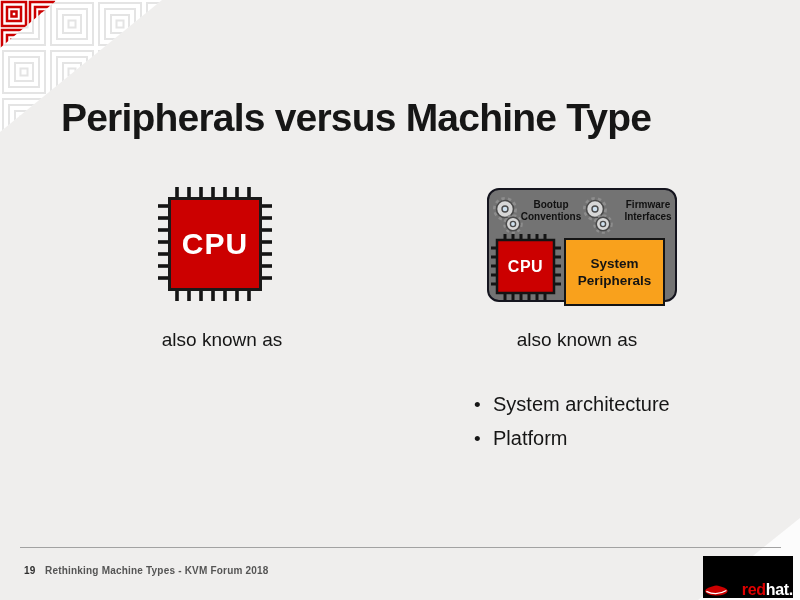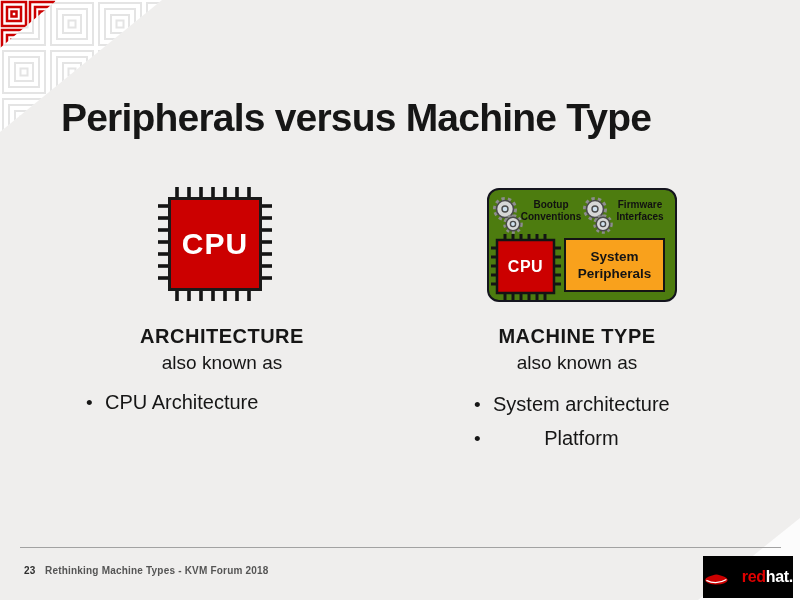--- a/index.html
+++ b/index.html
@@ -32,65 +32,65 @@
   
   .known{width:284px;text-align:center;}
   .known-left{left:80px;top:325px;}
   .known-right{left:435px;top:325px;}
   .known h2{margin:0;font-size:20px;font-weight:700;letter-spacing:.5px;color:#161616;}
   .known p{margin:4px 0 0;font-size:19px;color:#161616;}
 
   
   ul.bullets{list-style:none;margin:0;padding:0;}
   .bullets-left{left:84px;top:392px;}
-  .bullets-right{left:472px;top:394px;text-align:center;}
+  .bullets-right{left:472px;top:394px;}
   ul.bullets li{
     position:relative;padding-left:21px;margin-bottom:13px;
     font-size:20px;line-height:21px;color:#161616;
   }
   ul.bullets li::before{
     content:"\2022";position:absolute;left:2px;top:0;
     font-size:19px;color:#161616;
   }
 
   
   .machine{
     left:487px;top:188px;width:190px;height:114px;box-sizing:border-box;
-    background:#4d7c0f;border:2px solid #14141e;border-radius:12px;
+    background:#737373;border:2px solid #14141e;border-radius:12px;
   }
   .gears1{position:absolute;left:3px;top:6px;}
   .gears2{position:absolute;left:93px;top:6px;}
   .gear-lbl{
     position:absolute;text-align:center;
     font-size:10px;font-weight:700;line-height:12px;color:#111111;
   }
   .lbl-bootup{left:28px;top:9px;width:68px;}
-  .lbl-firmware{left:124px;top:9px;width:54px;}
+  .lbl-firmware{left:132px;top:9px;width:54px;}
   .chip-small{position:absolute;left:2px;top:44px;width:70px;height:66px;}
   .chip-small-label{
     position:absolute;left:6px;top:6px;width:57px;height:53px;
     display:flex;align-items:center;justify-content:center;
     font-size:16px;font-weight:700;color:#ffffff;letter-spacing:.5px;
   }
   .periph{
-    position:absolute;left:75px;top:48px;width:101px;height:54px;box-sizing:border-box;
+    position:absolute;left:75px;top:48px;width:101px;height:68px;box-sizing:border-box;
     background:#f9a11c;border:2px solid #141414;
     display:flex;align-items:center;justify-content:center;text-align:center;
   }
   .periph span{font-size:13.5px;font-weight:700;color:#141414;line-height:1.28;width:80px;display:block;}
 
   
   .footer-line{left:20px;top:547px;width:761px;height:1px;background:#a2a2a2;}
   .page-number{left:24px;top:565px;font-size:10px;font-weight:700;color:#2f2f2f;letter-spacing:.3px;}
   .deck-title{left:45px;top:565px;font-size:10px;font-weight:700;color:#555555;letter-spacing:.2px;}
 
   
   .logo-box{
     left:703px;top:556px;width:90px;height:42px;background:#000000;
-    display:flex;align-items:center;justify-content:center;gap:12px;
+    display:flex;align-items:flex-end;justify-content:center;gap:12px;
   }
   .wordmark{font-size:16px;font-weight:700;letter-spacing:-0.3px;line-height:1;}
   .wordmark .w-red{color:#e00000;}
   .wordmark .w-hat{color:#ffffff;}
 </style>
 </head>
 <body>
 
 <svg class="abs decor-tl" width="200" height="160" aria-hidden="true">
   <defs>
@@ -210,40 +210,37 @@
     </svg>
     <div class="chip-small-label">CPU</div>
   </div>
 
   <div class="periph">
     <span>System Peripherals</span>
   </div>
 </div>
 
 <div class="abs known known-left">
-  <h2>ARCHITECTURE</h2>
   <p>also known as</p>
 </div>
 
 <div class="abs known known-right">
-  <h2>MACHINE TYPE</h2>
   <p>also known as</p>
 </div>
 
 <ul class="abs bullets bullets-left">
-  <li>CPU Architecture</li>
 </ul>
 
 <ul class="abs bullets bullets-right">
   <li>System architecture</li>
   <li>Platform</li>
 </ul>
 
 <div class="abs footer-line"></div>
-<span class="abs page-number">23</span>
+<span class="abs page-number">19</span>
 <span class="abs deck-title">Rethinking Machine Types - KVM Forum 2018</span>
 
 <div class="abs logo-box">
   <svg width="28" height="20" viewBox="0 0 32 22">
     <path d="M7 14 Q16 2 25 14 Z" fill="#cc0000"></path>
     <ellipse cx="16" cy="14.5" rx="13.5" ry="5.5" fill="#cc0000"></ellipse>
     <path d="M4 15 q12 6 24 -1" stroke="#ffffff" stroke-width="1.6" fill="none"></path>
   </svg>
   <span class="wordmark"><span class="w-red">red</span><span class="w-hat">hat.</span></span>
 </div>

